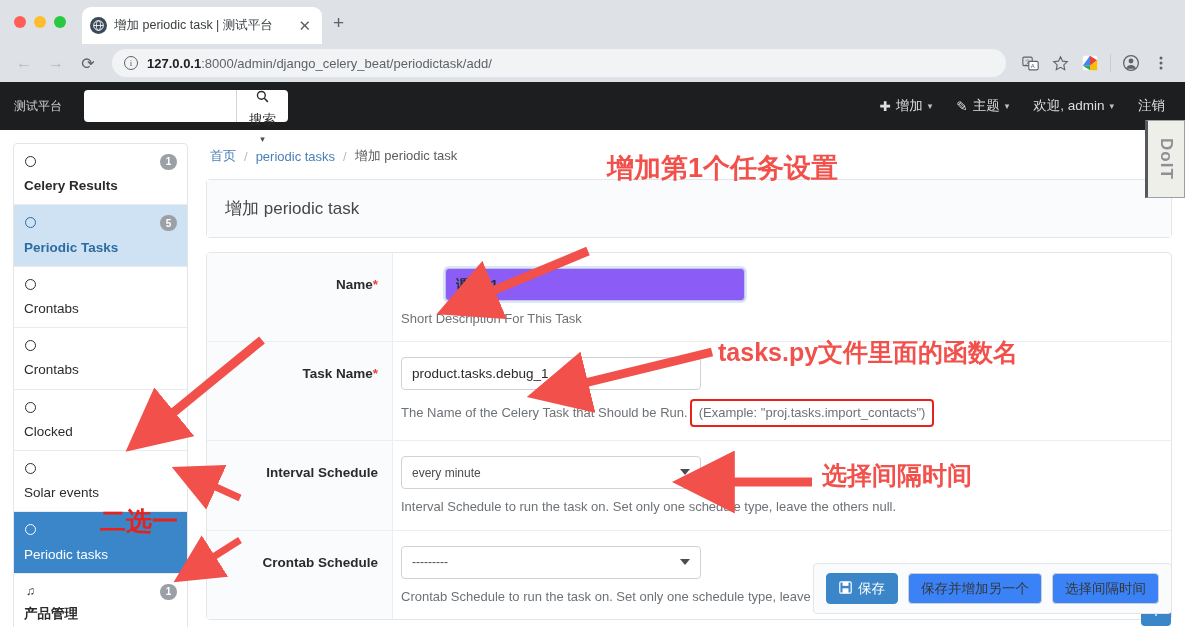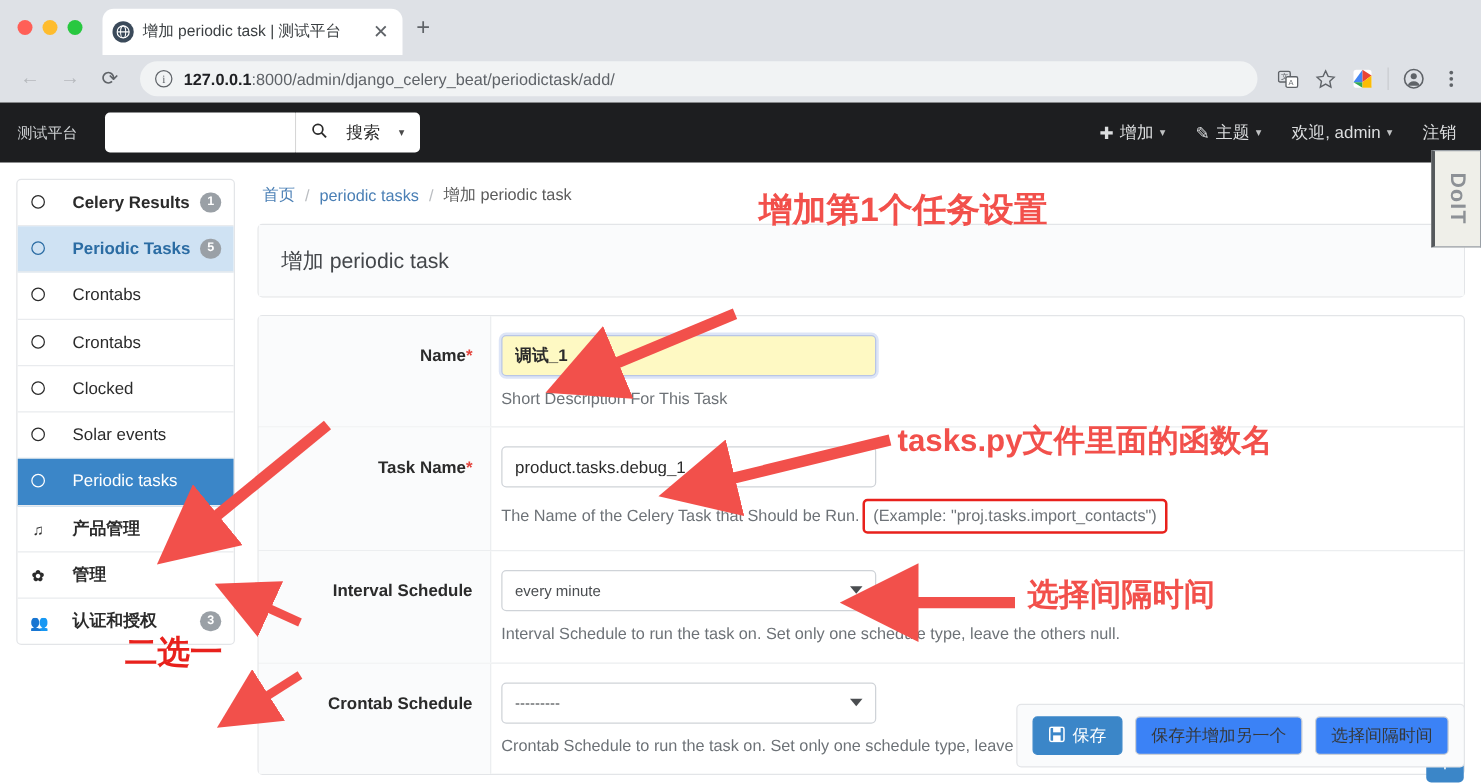--- a/index.html
+++ b/index.html
@@ -59,39 +59,39 @@
   .brand { color:#cfd2d4; font-size:12px; margin-right:22px; white-space:nowrap;}
   .searchwrap { display:flex; height:32px; }
   .search-input {
     width:152px; height:32px; border:none; outline:none; background:#fff;
     border-radius:4px 0 0 4px; padding:0 8px; font-size:13px;
     font-family:"Liberation Sans", sans-serif;
   }
   .search-btn {
     background:#fff; border:none; border-left:1px solid #d6d6d6;
     border-radius:0 4px 4px 0; padding:0 12px; font-size:13.5px; color:#2b2b2b;
-    display:flex; align-items:center; gap:15px; font-family:"Liberation Sans", sans-serif;
+    display:flex; align-items:center; gap:5px; font-family:"Liberation Sans", sans-serif;flex-direction:column;
   }
   .topnav { margin-left:auto; display:flex; align-items:center; gap:24px; padding-right:6px;}
   .topnav a { color:#dcdedf; font-size:13.5px; display:flex; align-items:center; gap:5px; text-decoration:none; white-space:nowrap;}
   .caret { font-size:9px; opacity:.85; }
 
   
   .page { display:flex; height:497px; background:#fff; }
 
   
   .sidebar { width:196px; flex:0 0 196px; padding:13px 8px 0 13px; }
   .modbox { border:1px solid #e3e5e8; border-radius:4px; overflow:hidden; background:#fff; }
   .mrow {
     display:flex; align-items:flex-start; justify-content:space-between;
     padding:9px 10px; border-bottom:1px solid #e9ebee; font-size:13.5px; color:#2b2b2b;
     gap:6px; line-height:1.35;
   }
   .mrow:last-child { border-bottom:none; }
-  .mrow .lbl { display:flex; align-items:flex-end; gap:21px; }
+  .mrow .lbl { display:flex; align-items:flex-start; gap:6px;flex-direction:column; }
   .ico { flex:0 0 auto; width:13px; text-align:center; font-size:12px; line-height:1.35;}
   .circ { width:11px; height:11px; border:1.6px solid currentColor; border-radius:50%; display:inline-block; margin-top:3px;}
   .badge {
     background:#9aa0a6; color:#fff; font-size:10px; border-radius:9px;
     min-width:17px; height:16px; display:flex; align-items:center; justify-content:center;
     padding:0 5px; flex:0 0 auto; margin-top:1px;
   }
   .mrow.bold { font-weight:bold; }
   .mrow.sel-light { background:#cfe2f3; color:#2b6ca3; font-weight:bold; }
   .mrow.sel-light .badge { background:#9aa0a6; }
@@ -113,21 +113,21 @@
     display:flex; align-items:flex-start; justify-content:flex-end;
     padding:24px 14px 0 10px; font-size:13.5px; font-weight:bold; color:#2b2b2b; text-align:right;
   }
   .req { color:#e3433c; }
   .fcol-r { flex:1 1 auto; padding:15px 14px 13px 8px; min-width:0; }
   .finput {
     width:300px; height:33px; border:1px solid #cfd3d8; border-radius:4px;
     padding:0 10px; font-size:13.5px; color:#2b2b2b; outline:none; background:#fff;
     font-family:"Liberation Sans", sans-serif;
   }
-  .finput.focus { background:#fef9c3; border-color:#b9c6e6; box-shadow:0 0 0 2px #dde5f7; font-weight:bold;}
+  .finput.focus { background:#8b5cf6; border-color:#b9c6e6; box-shadow:0 0 0 2px #dde5f7; font-weight:bold;margin-left:44px;}
   .selwrap { position:relative; width:300px; }
   .fselect {
     width:300px; height:33px; border:1px solid #cfd3d8; border-radius:4px;
     padding:0 28px 0 10px; font-size:12px; color:#4a4d50; background:#fff;
     appearance:none; -webkit-appearance:none; outline:none;
     font-family:"Liberation Sans", sans-serif;
   }
   .selarrow { position:absolute; right:11px; top:13px; width:0;height:0;
               border-left:5.5px solid transparent; border-right:5.5px solid transparent;
               border-top:6.5px solid #4a4d50; pointer-events:none;}

